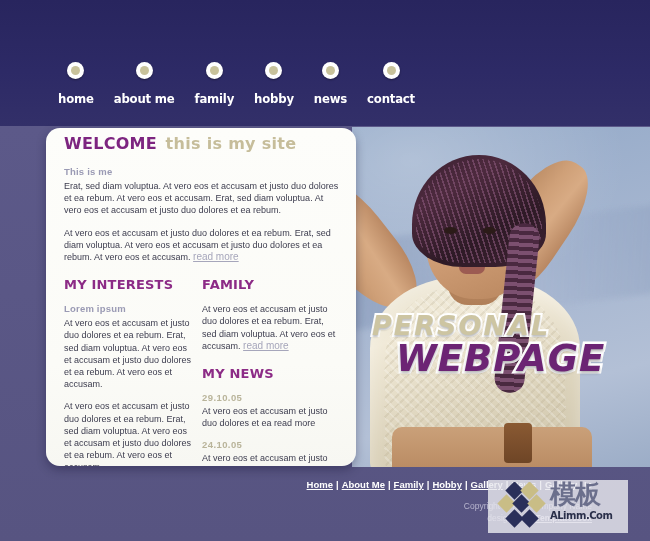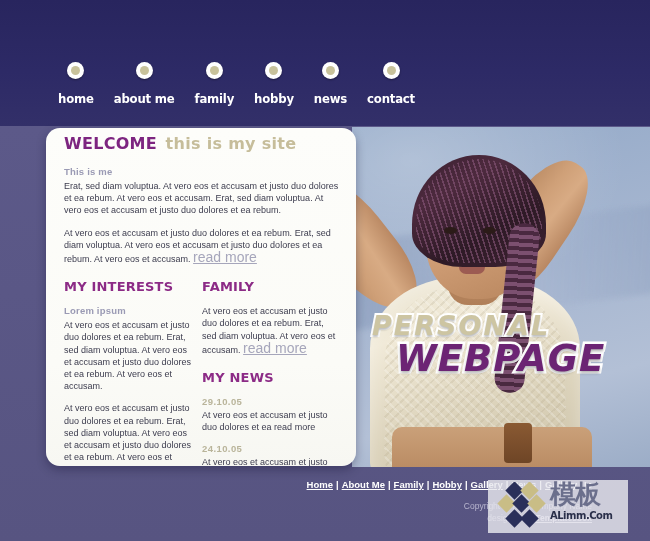--- a/index.html
+++ b/index.html
@@ -262,21 +262,21 @@
   p.body {
     font-size: 9px;
     line-height: 12.2px;
     color: #3c3c4e;
     margin-bottom: 10px;
     text-align: left;
   }
   .rm {
     color: #a6a6bb;
     text-decoration: underline;
-    font-size: 14px;
+    font-size: 10px;
     cursor: pointer;
   }
 
   .cols {
     display: flex;
     margin-top: 14px;
   }
   .col-left  { width: 140px; padding-right: 8px; }
   .col-right { width: 140px; }
 

